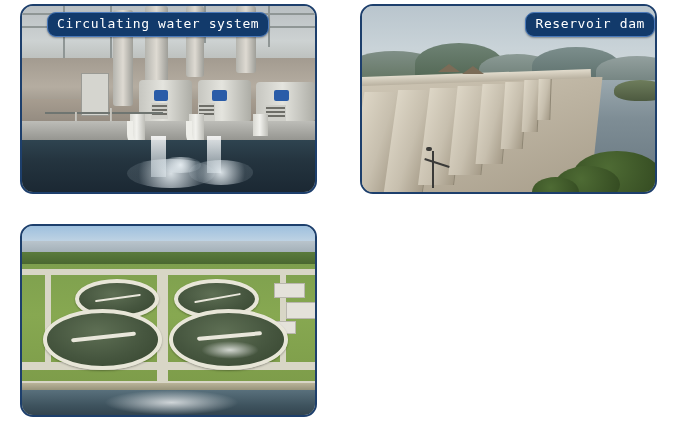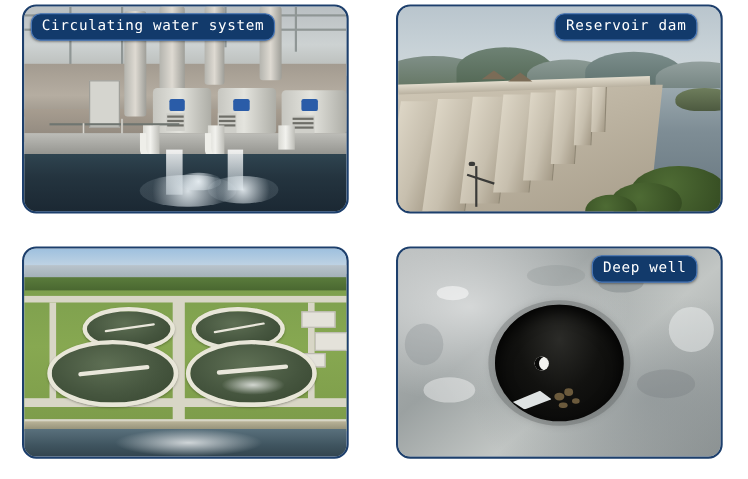--- a/index.html
+++ b/index.html
@@ -31,23 +31,24 @@
     border:1px solid #4a79ba;
     border-radius:9px;
     color:#ffffff;
     font-family:"DejaVu Sans Mono",monospace;
     font-size:13px;
     letter-spacing:0.6px;
     padding:4px 9px 5px 9px;
     white-space:nowrap;
     line-height:1.05;
     box-shadow:0 1px 2px rgba(0,0,0,.35);
+    margin-left:19px;
   }
   .badge.left{left:6px;}
-  .badge.right{right:21px;}
+  .badge.right{right:0;}
 
   
   .p1 .sky{position:absolute;left:0;top:0;width:100%;height:34%;
     background:linear-gradient(180deg,#b9bfc2 0%,#cdd2d2 55%,#b4b7b3 100%);}
   .p1 .roofbeam{position:absolute;background:#8f9695;}
   .p1 .backwall{position:absolute;left:0;top:28%;width:100%;height:26%;
     background:linear-gradient(180deg,#a39b90 0%,#b5ada1 60%,#9c958a 100%);}
   .p1 .ground{position:absolute;left:0;top:50%;width:100%;height:16%;
     background:linear-gradient(180deg,#a79d90,#8e867c);}
   .p1 .basinwall{position:absolute;left:0;top:62%;width:100%;height:12%;
@@ -276,36 +277,14 @@
         <div class="arm" style="left:22%;top:40%;width:58%;height:7%;transform:rotate(-5deg);"></div>
         <div class="shine" style="left:26%;top:52%;width:52%;height:34%;"></div>
       </div>
 
       <div class="shore"></div>
       <div class="river"></div>
       <div class="shine" style="left:28%;bottom:0%;width:46%;height:13%;"></div>
     </div>
   </div>
 
-  <div class="panel p4">
-    <div class="photo">
-      <div class="rock"></div>
-      <div class="speck" style="left:12%;top:18%;width:10%;height:7%;background:rgba(255,255,255,.5);"></div>
-      <div class="speck" style="left:62%;top:12%;width:14%;height:9%;background:rgba(110,118,120,.35);"></div>
-      <div class="speck" style="left:8%;top:62%;width:16%;height:12%;background:rgba(255,255,255,.4);"></div>
-      <div class="speck" style="left:74%;top:58%;width:18%;height:14%;background:rgba(120,126,128,.35);"></div>
-      <div class="speck" style="left:40%;top:8%;width:18%;height:10%;background:rgba(140,146,146,.3);"></div>
-      <div class="speck" style="left:84%;top:28%;width:14%;height:22%;background:rgba(245,247,247,.45);"></div>
-      <div class="speck" style="left:2%;top:36%;width:12%;height:20%;background:rgba(130,136,138,.3);"></div>
-      <div class="rim"></div>
-      <div class="shaft">
-        <div class="moon" style="left:31%;top:44%;"></div>
-        <div class="paper" style="left:14%;top:74%;width:30%;height:16%;"></div>
-        <div class="debris" style="left:46%;top:76%;width:8%;height:6%;"></div>
-        <div class="debris" style="left:54%;top:72%;width:7%;height:6%;"></div>
-        <div class="debris" style="left:50%;top:84%;width:6%;height:5%;"></div>
-        <div class="debris" style="left:60%;top:80%;width:6%;height:5%;"></div>
-      </div>
-    </div>
-    <div class="badge right">Deep well</div>
-  </div>
 
 </div>
 
 </body></html>

